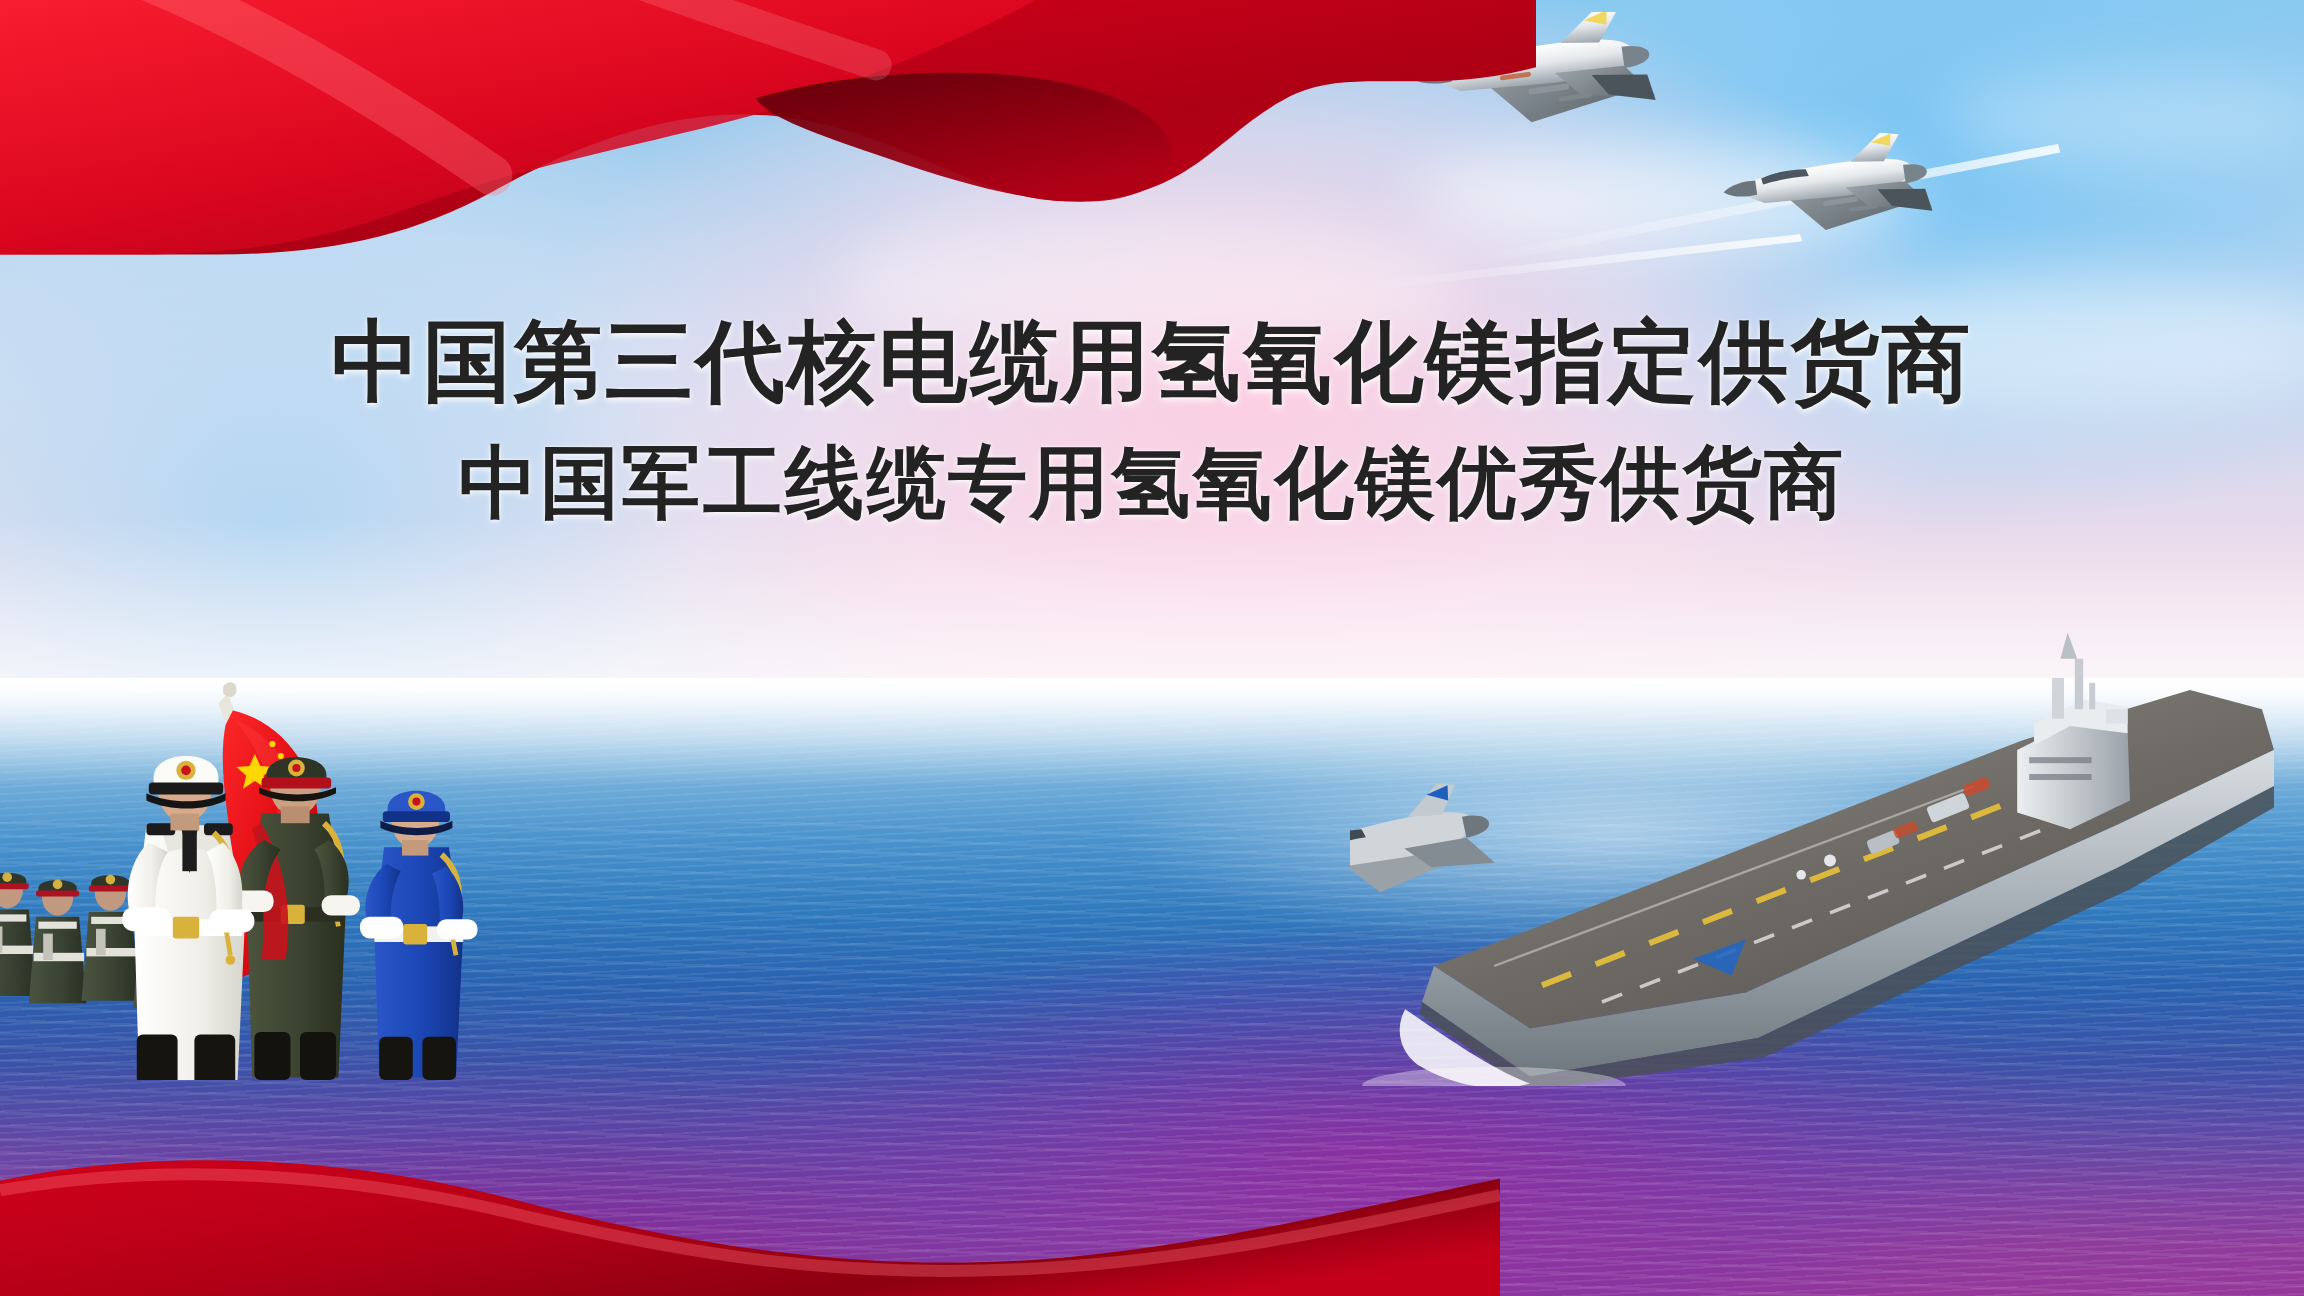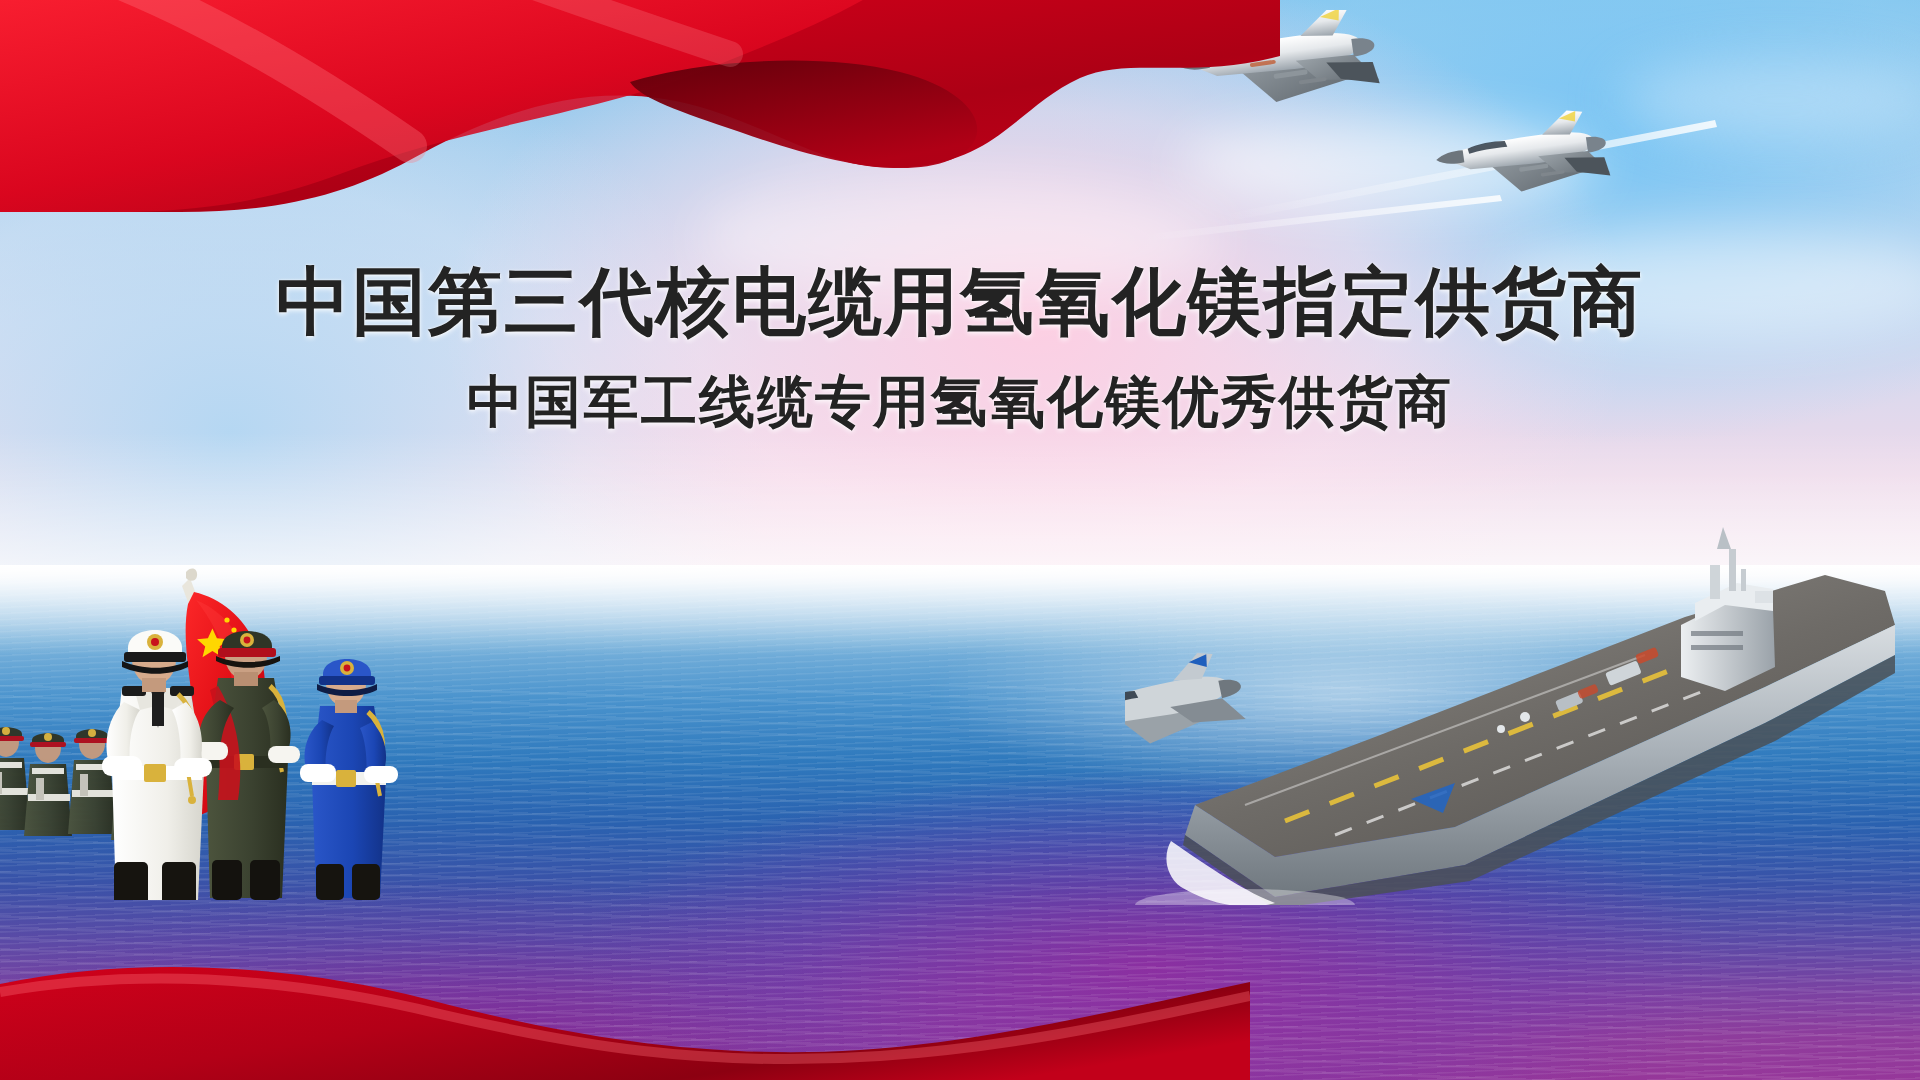--- a/index.html
+++ b/index.html
@@ -103,21 +103,21 @@
   .title-line{
     color:#232323;
     font-weight:700;
     font-size:74px;
     line-height:100px;
     letter-spacing:2px;
     white-space:nowrap;
     text-shadow:0 2px 5px rgba(255,255,255,.85), 0 0 2px rgba(255,255,255,.9);
   }
   .title-line.l1{font-size:74px;}
-  .title-line.l2{font-size:56px;}
+  .title-line.l2{font-size:66px;}
 
   
   .carrier{
     position:absolute;left:1125px;top:505px;width:800px;height:400px;
     z-index:30;
   }
   .carrier svg{display:block;width:100%;height:100%;}
 
   
   .guard{

